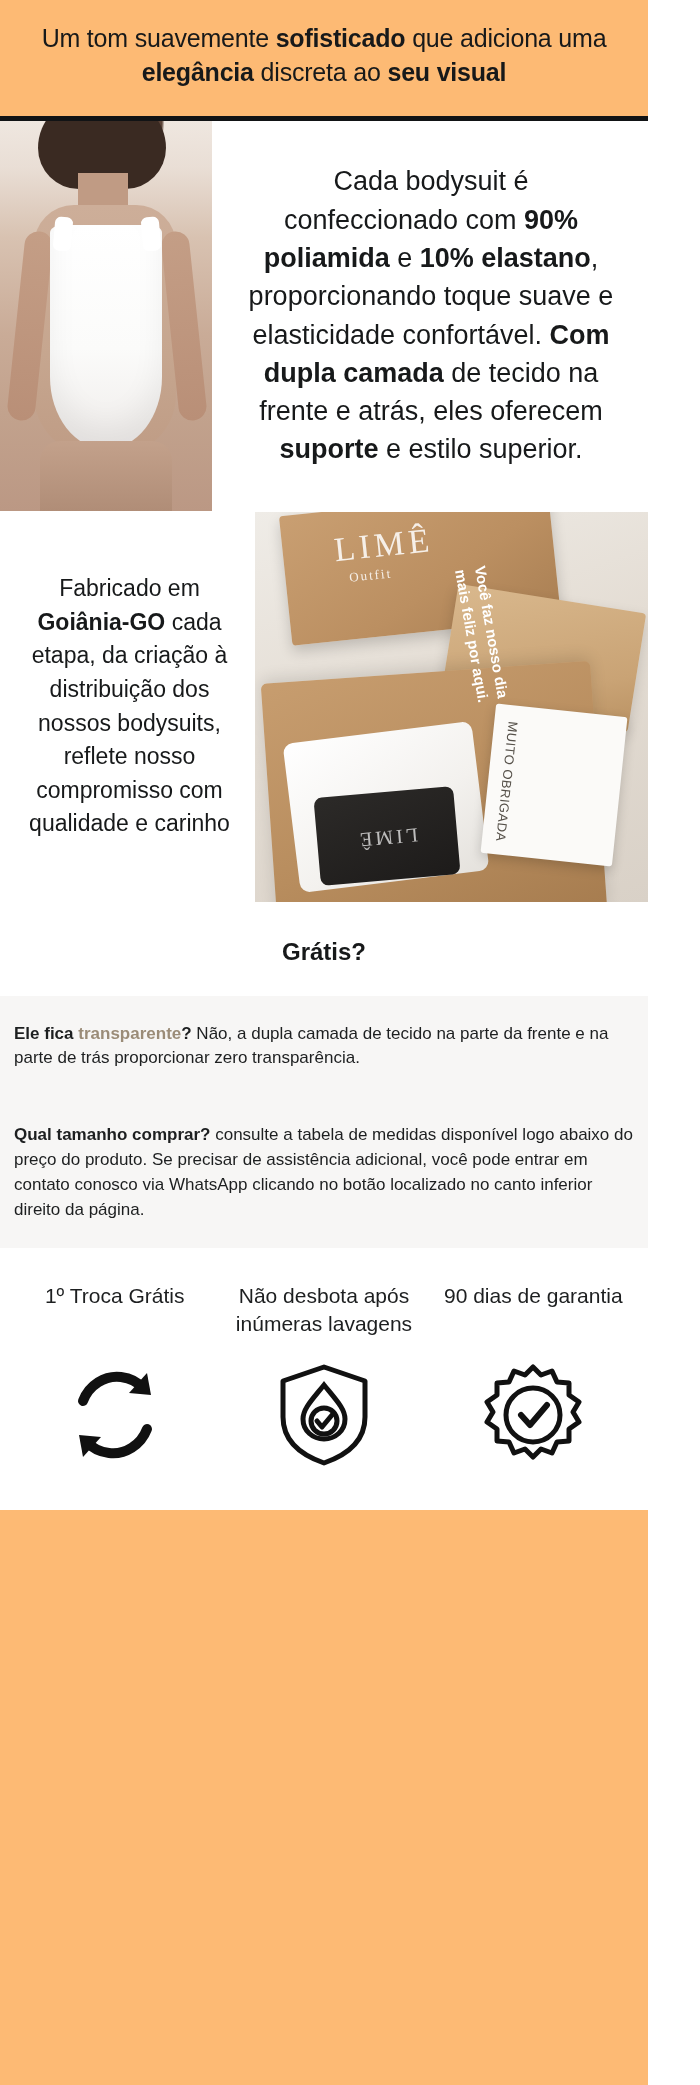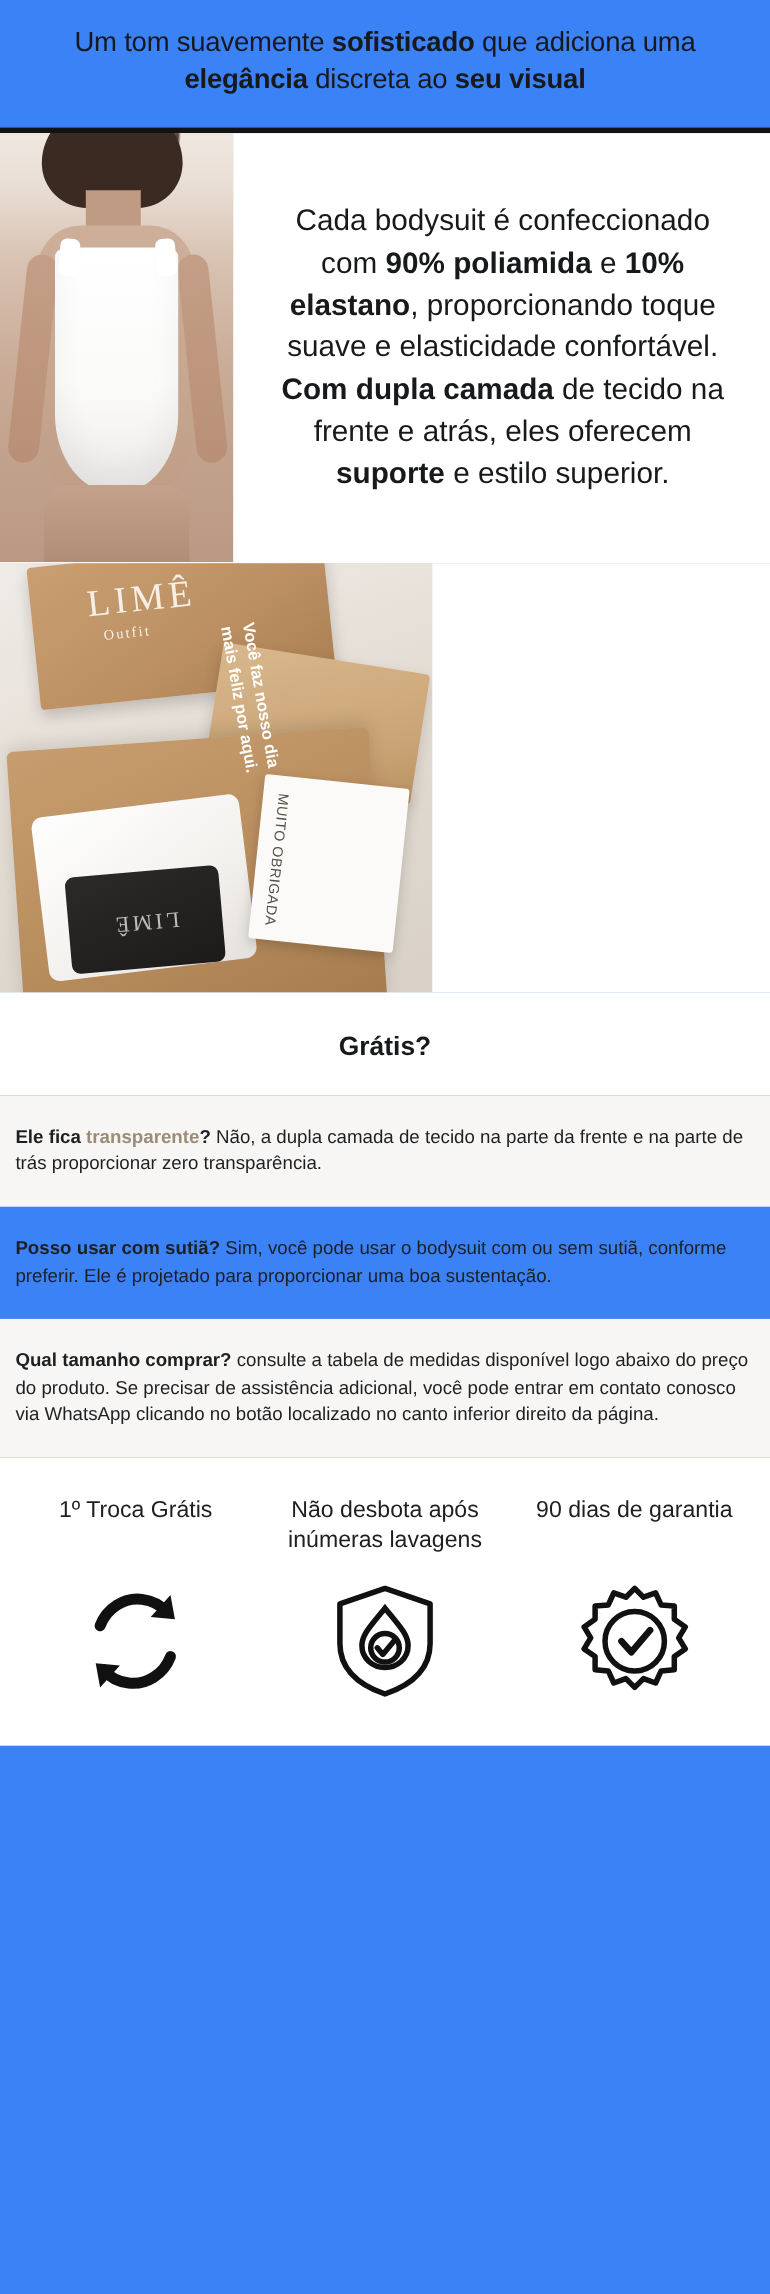--- a/index.html
+++ b/index.html
@@ -4,23 +4,23 @@
 <style>
   * { box-sizing: border-box; }
   html, body {
     margin: 0; padding: 0;
     width: 700px;
     background: #ffffff;
     font-family: "Liberation Sans", sans-serif;
     color: #1c1c1c;
   }
   .page {
-    width: 700px;
+    width: 648px;
     min-height: 2085px;
-    background: #3b82f6;
+    background: #fdba74;
     position: relative;
     overflow: hidden;
   }
 
   
   .headline {
     padding: 22px 36px 26px 36px;
     text-align: center;
     font-size: 25px;
     line-height: 1.35;
@@ -327,20 +327,25 @@
       <div class="legs"></div>
     </div>
     <div class="composition-text">
       <p style="margin:0;">
         <span>Cada bodysuit é confeccionado com </span><b>90% poliamida</b><span> e </span><b>10% elastano</b><span>, proporcionando toque suave e elasticidade confortável. </span><b>Com dupla camada</b><span> de tecido na frente e atrás, eles oferecem </span><b>suporte</b><span> e estilo superior.</span>
       </p>
     </div>
   </div>
 
   <div class="manufacturing">
+    <div class="manufacturing-text">
+      <p style="margin:0;">
+        <span>Fabricado em </span><b>Goiânia-GO</b><span> cada etapa, da criação à distribuição dos nossos bodysuits, reflete nosso compromisso com qualidade e carinho</span>
+      </p>
+    </div>
     <div class="photo-box">
       <div class="floor"></div>
       <div class="boxtop"></div>
       <div class="brand">
         <span>LIMÊ</span>
         <small>Outfit</small>
       </div>
       <div class="lid"></div>
       <div class="mainbox"></div>
       <div class="sidetext">Você faz nosso dia mais feliz por aqui.</div>
@@ -353,23 +358,20 @@
       </div>
     </div>
   </div>
 
   <div class="faq-title">Grátis?</div>
 
   <div class="faq-item alt">
     <b>Ele fica </b><span class="hl">transparente</span><b>?</b><span> Não,  a dupla camada de tecido na parte da frente e na parte de trás proporcionar zero transparência.</span>
   </div>
 
-  <div class="faq-item">
-    <b>Posso usar com sutiã?</b><span> Sim, você pode usar o bodysuit com ou sem sutiã, conforme preferir. Ele é projetado para proporcionar uma boa sustentação.</span>
-  </div>
 
   <div class="faq-item alt">
     <b>Qual tamanho comprar?</b><span> consulte a tabela de medidas disponível logo abaixo do preço do produto. Se precisar de assistência adicional, você pode entrar em contato conosco via WhatsApp clicando no botão localizado no canto inferior direito da página.</span>
   </div>
 
   <div class="benefits">
 
     <div class="benefit">
       <div class="label">1º Troca Grátis</div>
       <div class="icon">

